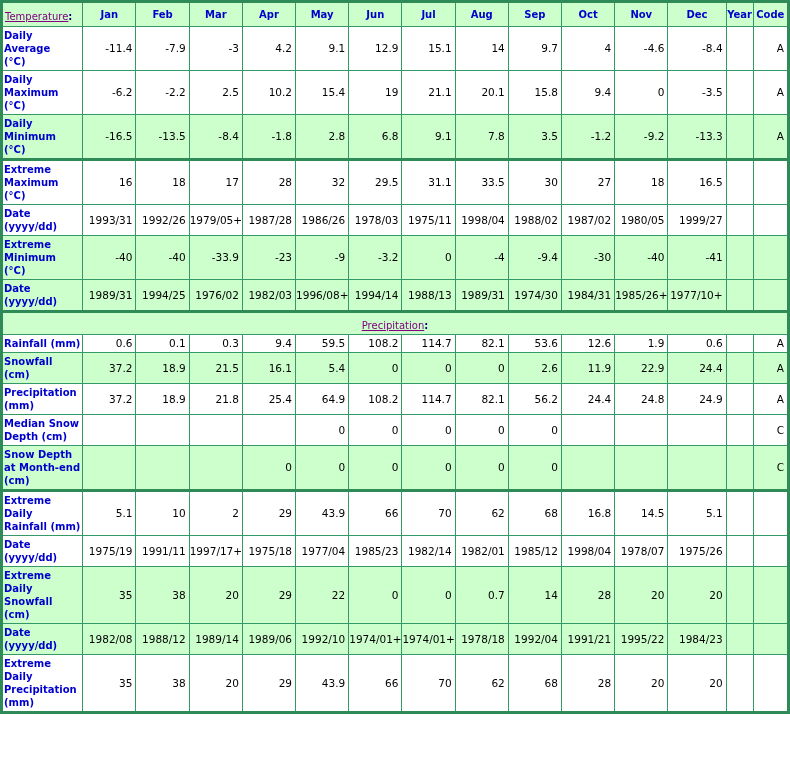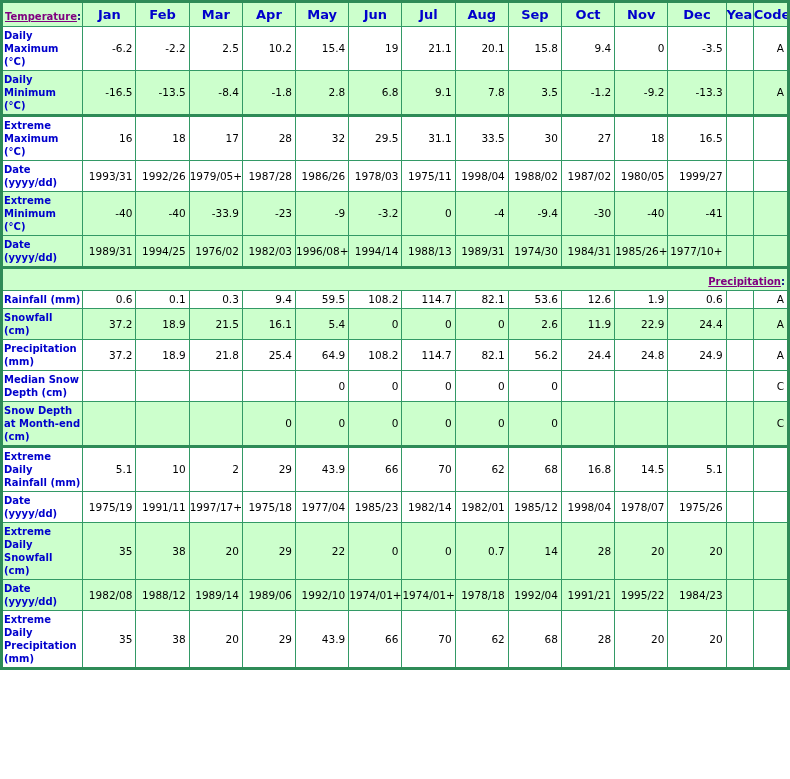--- a/index.html
+++ b/index.html
@@ -16,35 +16,35 @@
   }
   table.climate th, table.climate td {
     border: 1px solid #339966;
     overflow: hidden;
   }
   tr.g { background: #ccffcc; }
   tr.w { background: #ffffff; }
   tr.sec > th, tr.sec > td { border-top: 3px solid #2e8b57; }
   .colhead {
     color: #0000cc;
-    font-size: 13px;
+    font-size: 10px;
     font-weight: bold;
     text-align: center;
     padding: 2px 0;
     background: #ccffcc;
   }
   .corner {
     text-align: left;
     background: #ccffcc;
     padding: 2px 2px;
     vertical-align: middle;
   }
   .link {
     color: #800080;
-    font-weight: bold;
+    font-weight: normal;
     font-size: 10px;
     text-decoration: underline;
     cursor: pointer;
   }
   .colon {
     color: #000080;
     font-weight: bold;
     font-size: 10px;
   }
   .lbl {
@@ -61,21 +61,21 @@
     color: #000000;
     font-size: 10.5px;
     line-height: 13px;
     text-align: right;
     vertical-align: middle;
     padding: 2px 3px 2px 0;
   }
   .b { font-weight: normal; }
   .sechead {
     padding: 1px 2px;
-    text-align: right;
+    text-align: center;
     vertical-align: middle;
   }
   col.c-label { width: 81px; }
   col.c-month { width: 53px; }
   col.c-dec   { width: 58px; }
   col.c-year  { width: 27px; }
   col.c-code  { width: 35px; }
 </style>
 </head>
 <body>
@@ -102,20 +102,38 @@
         <th class="colhead">Sep</th>
         <th class="colhead">Oct</th>
         <th class="colhead">Nov</th>
         <th class="colhead">Dec</th>
         <th class="colhead">Year</th>
         <th class="colhead">Code</th>
       </tr>
   </thead>
   <tbody>
       <tr class="w">
+        <td class="lbl">Daily Average
+(°C)</td>
+        <td class="val">-11.4</td>
+        <td class="val">-7.9</td>
+        <td class="val">-3</td>
+        <td class="val">4.2</td>
+        <td class="val">9.1</td>
+        <td class="val">12.9</td>
+        <td class="val">15.1</td>
+        <td class="val">14</td>
+        <td class="val">9.7</td>
+        <td class="val">4</td>
+        <td class="val">-4.6</td>
+        <td class="val">-8.4</td>
+        <td class="val"></td>
+        <td class="val">A</td>
+      </tr>
+      <tr class="w">
         <td class="lbl">Daily
 Maximum
 (°C)</td>
         <td class="val">-6.2</td>
         <td class="val">-2.2</td>
         <td class="val">2.5</td>
         <td class="val">10.2</td>
         <td class="val">15.4</td>
         <td class="val">19</td>
         <td class="val">21.1</td>

